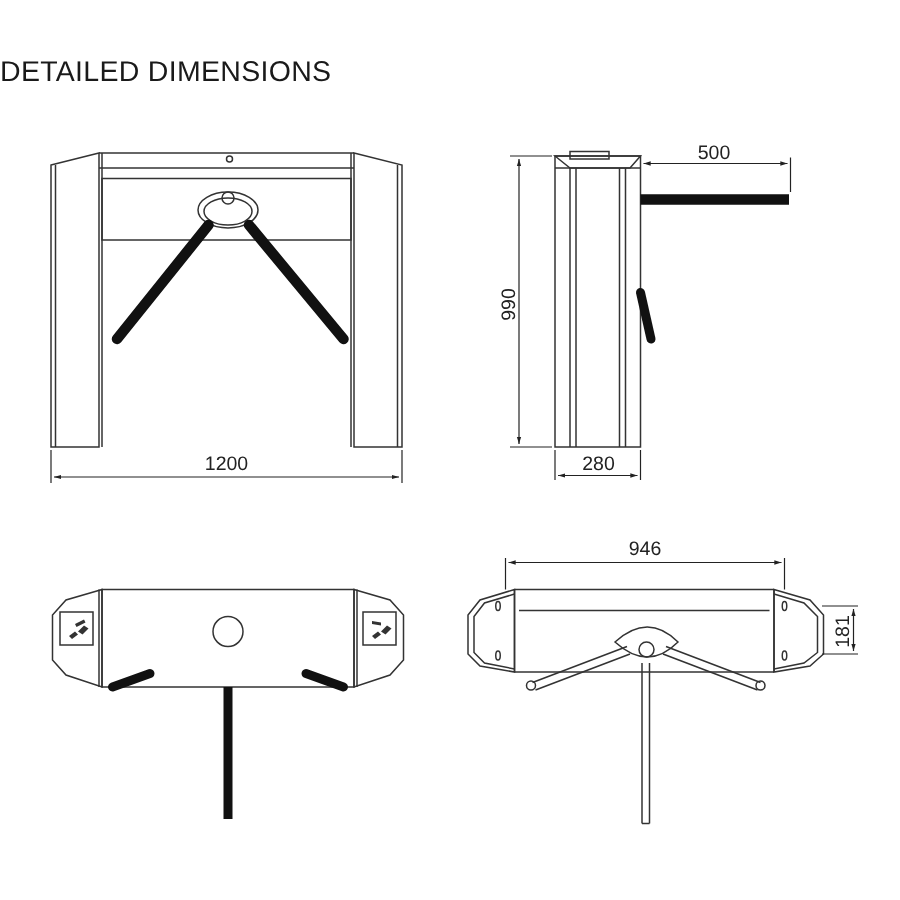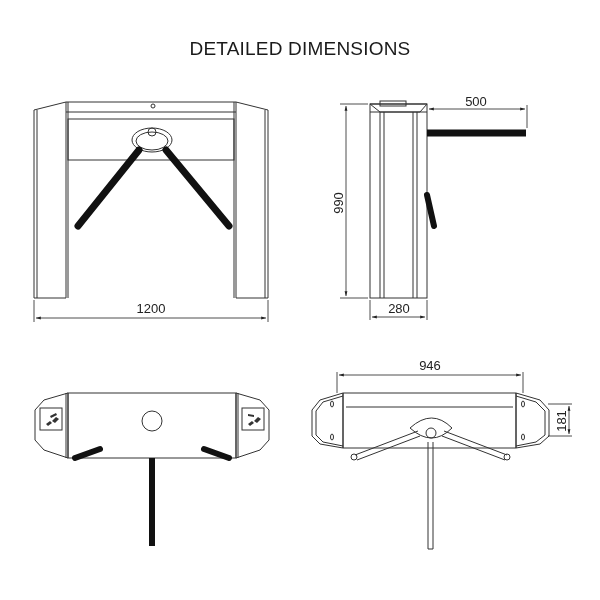--- a/index.html
+++ b/index.html
@@ -1,18 +1,18 @@
 <!DOCTYPE html>
 <html><head>
   <meta charset="utf-8">
   <style>
     html, body { margin: 0; padding: 0; background: #ffffff; }
     body { width: 600px; height: 600px; position: relative; overflow: hidden; }
     .title {
-      position: absolute; left: 0; top: 38px; width: 600px; text-align: center;
+      position: absolute; left: 0; top: 38px; width: 600px; 
       font-family: "Liberation Sans", sans-serif; font-size: 19px; color: #1a1a1a;
       letter-spacing: 0.2px;
     }
     svg { position: absolute; left: 0; top: 0; }
     .dim { font-family: "Liberation Sans", sans-serif; font-size: 13px; fill: #222; }
   </style>
 </head>
 <body>
 
 <div class="title">DETAILED DIMENSIONS</div>

